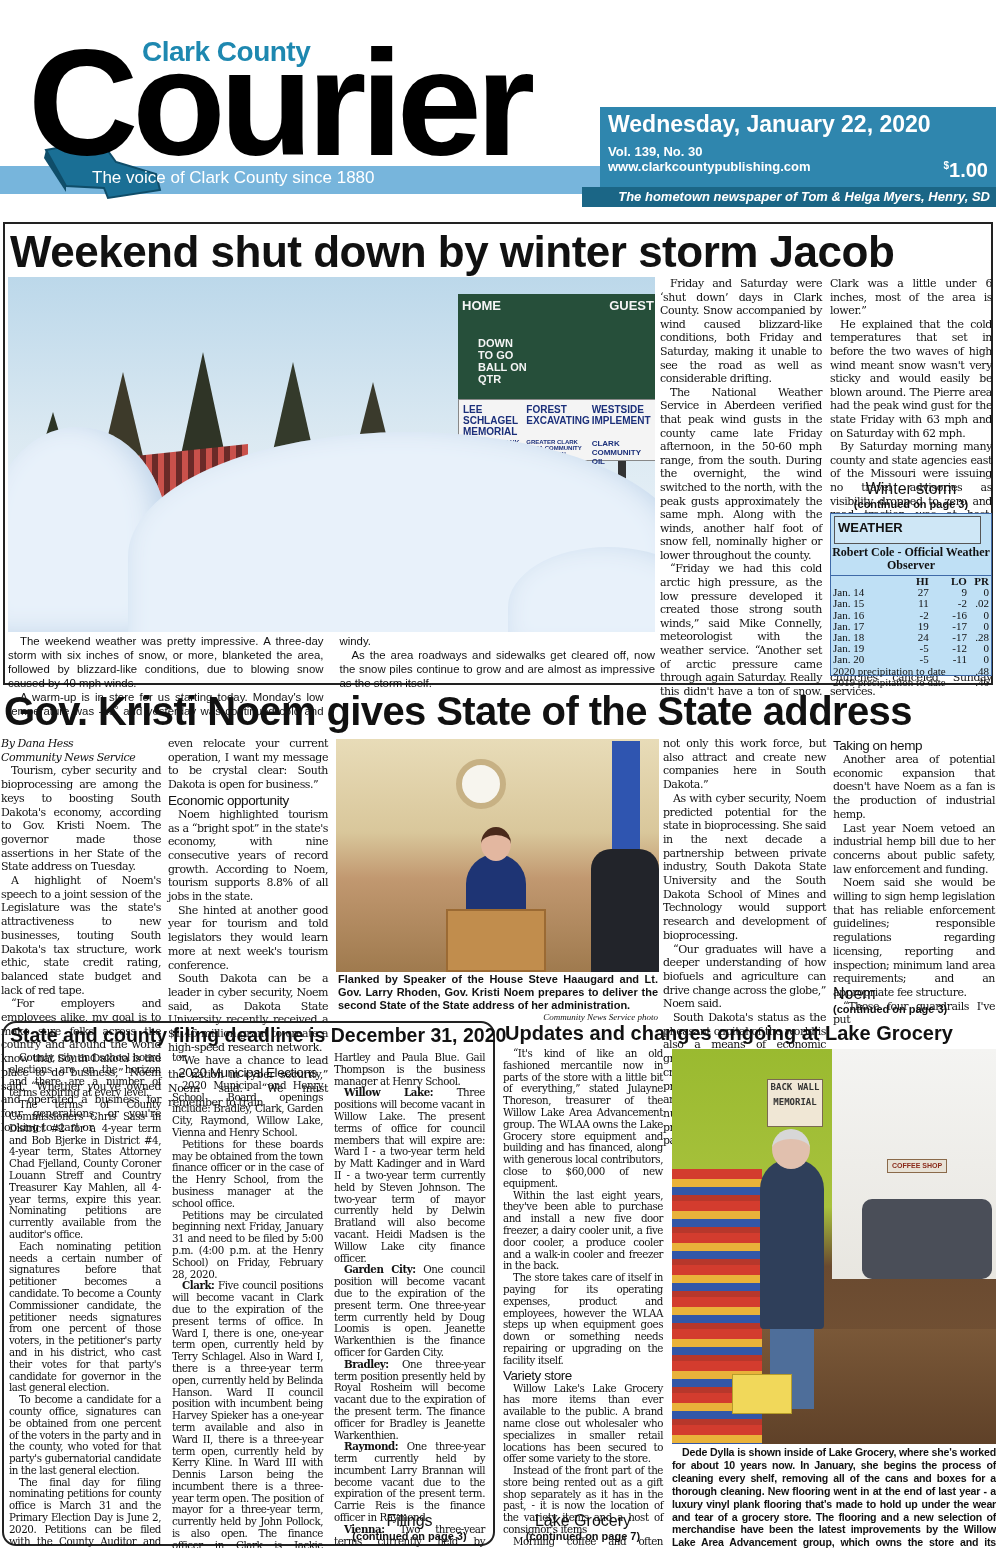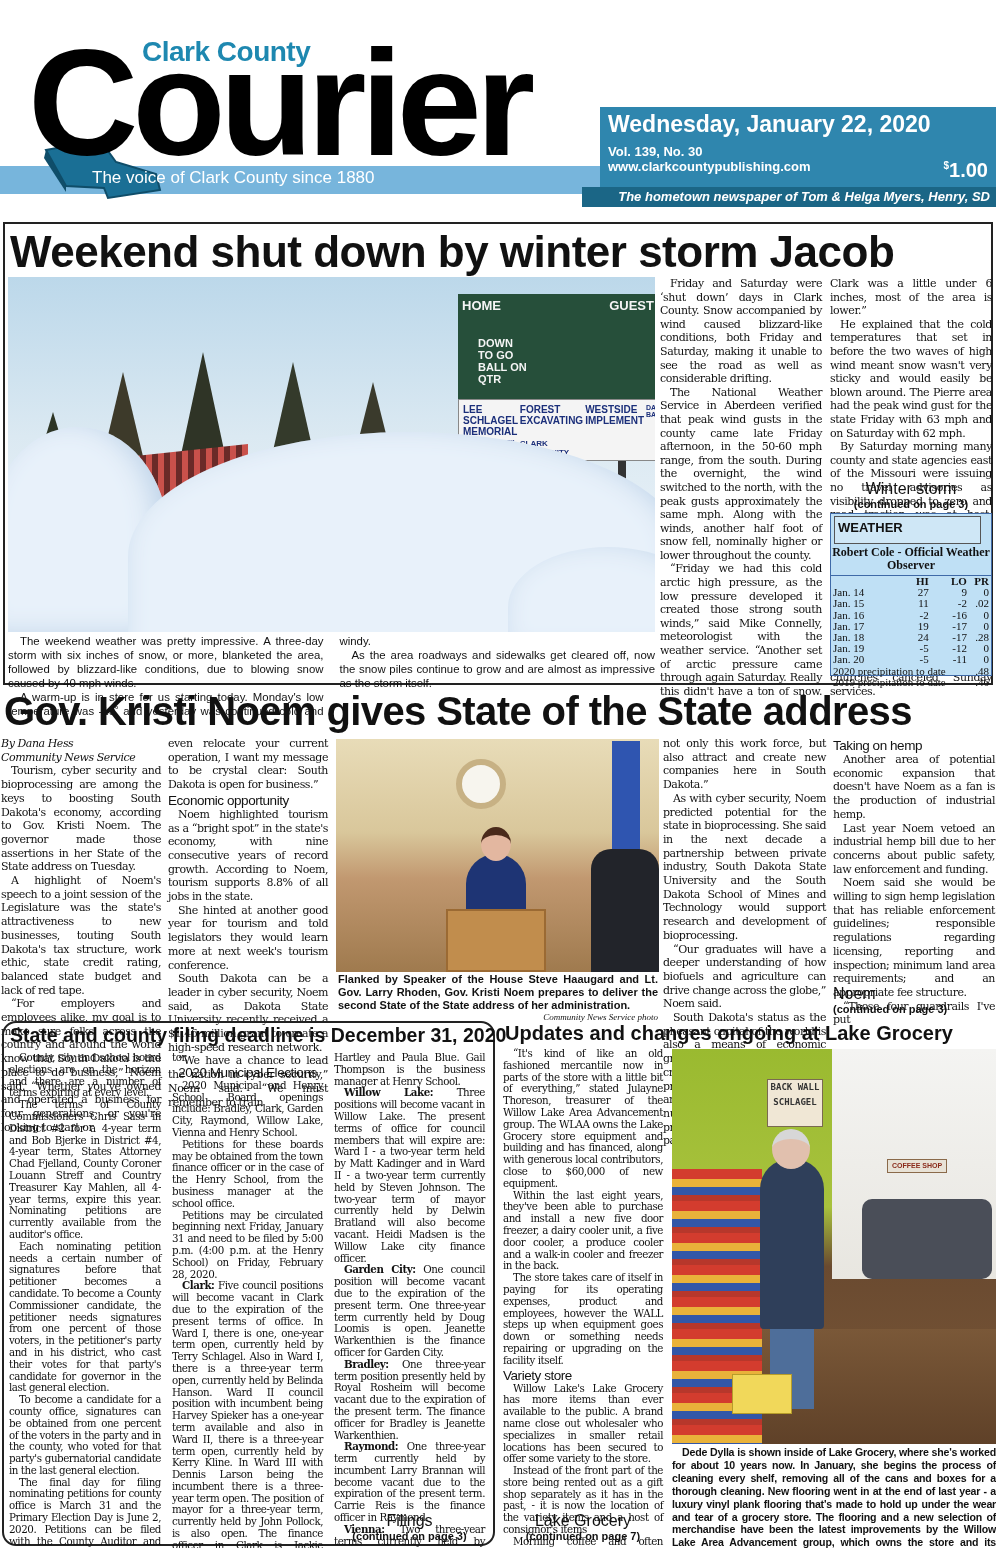--- a/index.html
+++ b/index.html
@@ -22,21 +22,21 @@
 
   
   #storm-box { left: 3px; top: 222px; width: 990px; height: 463px; border: 2px solid #222; }
   #storm-head { left: 10px; top: 222px; font: bold 44px/60px "Liberation Sans", sans-serif; letter-spacing: -0.5px; white-space: nowrap; }
   #storm-photo { left: 8px; top: 277px; width: 647px; height: 355px; overflow: hidden; background: linear-gradient(#bcd8ea 0%, #dbe9f2 45%, #f2f7fb 100%); }
   .tree { position: absolute; bottom: 70px; width: 0; height: 0; border-left: 45px solid transparent; border-right: 45px solid transparent; border-bottom: 200px solid #3a3a2a; }
   .snow { position: absolute; background: #e8f1fa; border-radius: 50% 50% 0 0; box-shadow: inset -10px -10px 30px #b9cfe6; }
   #bleacher { position: absolute; left: 90px; top: 175px; width: 150px; height: 110px; background: repeating-linear-gradient(90deg, #c9514b 0 6px, #6a2a28 6px 12px); transform: skewY(-6deg); }
   #scoreboard { position: absolute; left: 450px; top: 17px; width: 200px; height: 105px; background: #264f3a; color: #f5f5f5; font: bold 13px "Liberation Sans", sans-serif; padding: 4px; }
   #scoreboard .sb-row { display: flex; justify-content: space-between; font-size: 11px; margin-top: 24px; padding: 0 16px; flex-direction: column; }
-  #sponsor { position: absolute; left: 450px; top: 122px; width: 200px; height: 62px; background: #f4f4f4; border: 1px solid #888; font: bold 10px "Liberation Sans", sans-serif; color: #1b2f7a; padding: 4px; display: grid; grid-template-columns: 1fr 1fr 1fr 1fr; gap: 2px; }
+  #sponsor { position: absolute; left: 450px; top: 122px; width: 200px; height: 62px; background: #f4f4f4; border: 1px solid #888; font: bold 10px "Liberation Sans", sans-serif; color: #1b2f7a; padding: 4px; display: grid; grid-template-columns: 1fr 1fr 1fr; gap: 2px; }
   #sb-post1, #sb-post2 { position: absolute; top: 184px; width: 8px; height: 110px; background: #333; }
   #storm-caption { left: 8px; top: 634px; width: 647px; font: 11.4px/14px "Liberation Sans", sans-serif; column-count: 2; column-gap: 16px; text-align: justify; }
   #storm-caption p { text-indent: 12px; }
   #storm-body { left: 660px; top: 277px; width: 332px; font: 11px/13.6px "DejaVu Serif", serif; column-count: 2; column-gap: 8px; text-align: justify; letter-spacing: -0.4px; }
   #storm-body p { text-indent: 10px; }
   #storm-jump { left: 830px; top: 480px; width: 162px; text-align: center; }
   .jump-title { font: 16px "Liberation Sans", sans-serif; }
   .jump-cont { font: bold 11px "Liberation Sans", sans-serif; }
   #weather { left: 830px; top: 513px; width: 162px; height: 163px; background: #bfe0f5; border: 1px solid #3f6aa8; font: 11px/12.4px "Liberation Serif", serif; }
   #weather-title { margin: 2px 10px 0 3px; height: 28px; border: 1px solid #555; background: #cfe7f6; font: bold 13px/22px "Liberation Sans", sans-serif; padding-left: 3px; }
@@ -316,37 +316,37 @@
 <div id="filing-jump" class="abs">
   <div class="jump-title">Filings</div>
   <div class="jump-cont">(continued on page 3)</div>
 </div>
 
 <h2 id="grocery-head" class="abs">Updates and changes ongoing at Lake Grocery</h2>
 
 <div id="grocery-c1" class="abs col">
   <p>“It's kind of like an old fashioned mercantile now in parts of the store with a little bit of everything,” stated Julayne Thoreson, treasurer of the Willow Lake Area Advancement group.  The WLAA owns the Lake Grocery store equipment and building and has financed, along with generous local contributors, close to $60,000 of new equipment.</p>
   <p>Within the last eight years, they've been able to purchase and install a new five door freezer, a dairy cooler unit, a five door cooler, a produce cooler and a walk-in cooler and freezer in the back.</p>
-  <p>The store takes care of itself in paying for its operating expenses, product and employees, however the WALL steps up when equipment goes down or something needs repairing or upgrading on the facility itself.</p>
+  <p>The store takes care of itself in paying for its operating expenses, product and employees, however the WLAA steps up when equipment goes down or something needs repairing or upgrading on the facility itself.</p>
   <h4>Variety store</h4>
   <p>Willow Lake's Lake Grocery has more items than ever available to the public. A brand name close out wholesaler who specializes in smaller retail locations has been secured to offer some variety to the store.</p>
   <p>Instead of the front part of the store being rented out as a gift shop separately as it has in the past, - it is now the location of the variety items and a host of consignor's items</p>
   <p>Morning coffee and often times rolls are available in the back most mornings, too where locals catch up with one another at the quaint table in the back.  The table is avail-</p>
 </div>
 <div id="grocery-jump" class="abs">
   <div class="jump-title">Lake Grocery</div>
   <div class="jump-cont">(continued on page 7)</div>
 </div>
 
 <div id="grocery-photo" class="abs">
   <div id="gp-right"></div>
   <div id="gp-floor"></div>
   <div id="gp-table"></div>
   <div id="gp-coffee">COFFEE SHOP</div>
-  <div id="gp-sign">BACK WALL SCHLAGEL</div>
+  <div id="gp-sign">BACK WALL MEMORIAL</div>
   <div id="gp-shelf"></div>
   <div id="gp-jeans"></div>
   <div id="gp-woman"></div>
   <div id="gp-woman-head"></div>
   <div id="gp-box"></div>
 </div>
 <div id="grocery-caption" class="abs">
   <p>Dede Dylla is shown inside of Lake Grocery, where she's worked for about 10 years now.  In January, she begins the process of cleaning every shelf, removing all of the cans and boxes for a thorough cleaning. New flooring went in at the end of last year - a luxury vinyl plank flooring that's made to hold up under the wear and tear of a grocery store.  The flooring and a new selection of merchandise have been the latest improvements by the Willow Lake Area Advancement group, which owns the store and its equipment.</p>
 </div>
 

